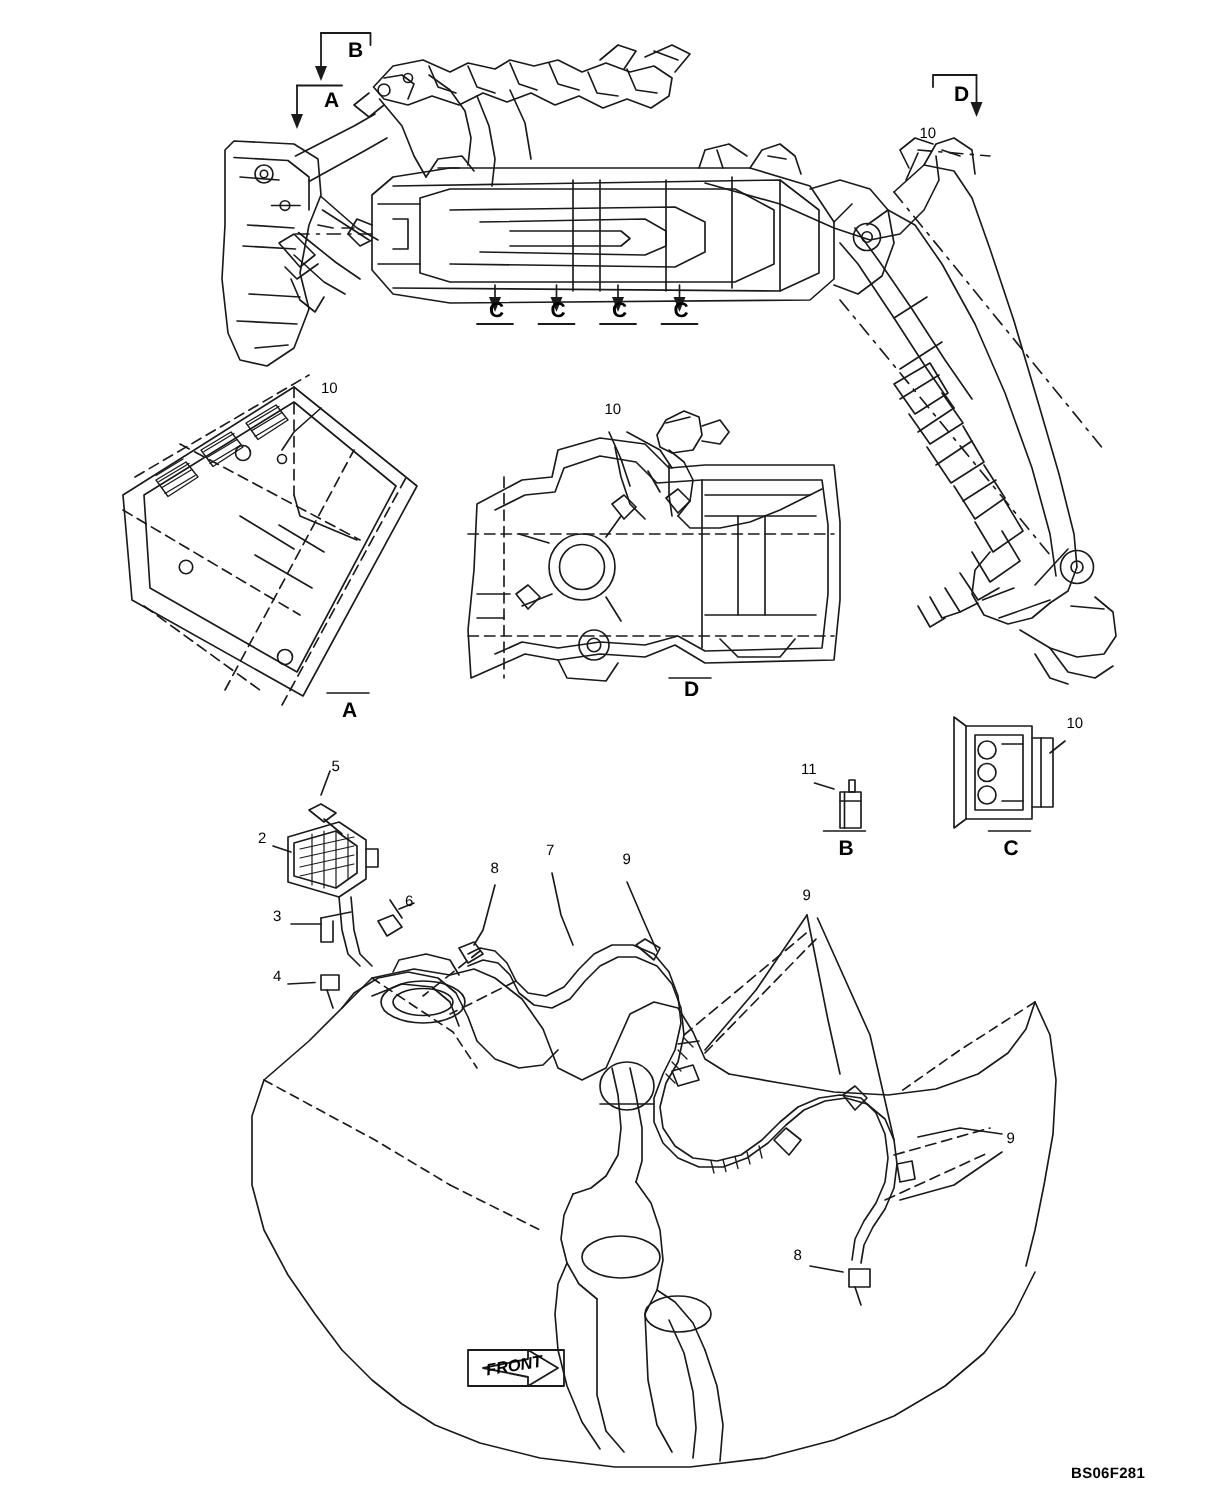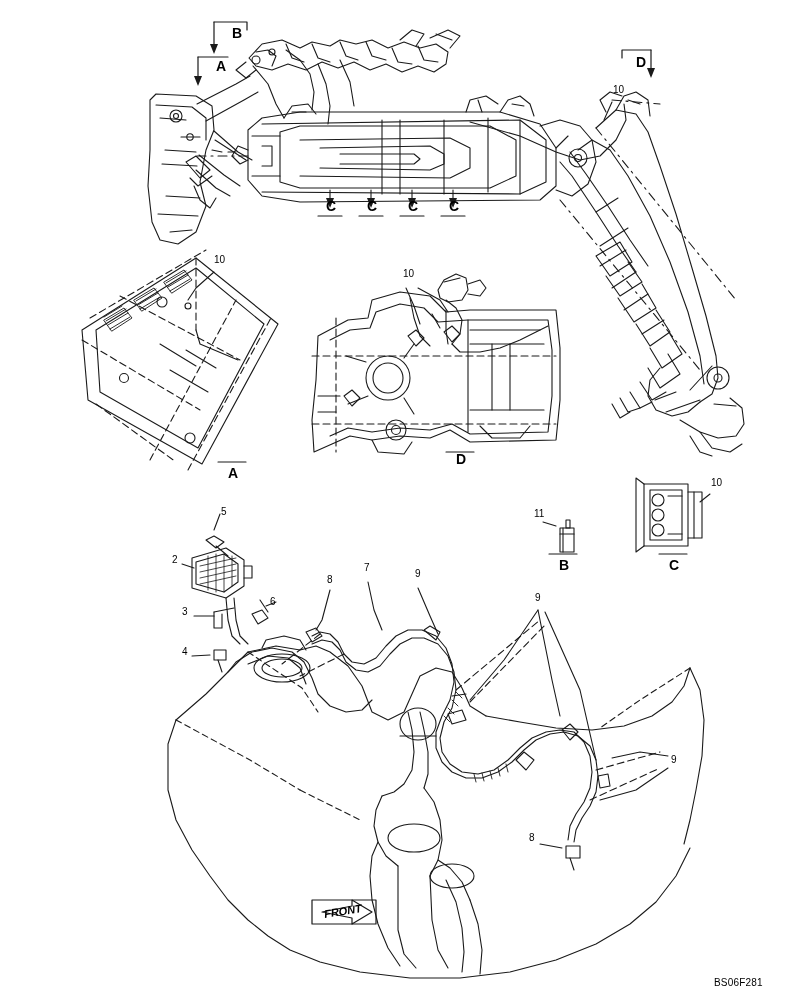--- a/index.html
+++ b/index.html
@@ -34,20 +34,21 @@
     white-space: nowrap;
     line-height: 1;
   }
   .lbl.big {
     font-size: 14px;
     font-weight: bold;
   }
   .lbl.code {
     font-size: 10px;
     letter-spacing: 0.2px;
+    font-weight: bold;
   }
   .lbl.front {
     font-size: 11px;
     font-weight: bold;
     font-style: italic;
   }
 </style>
 </head>
 <body>
 

